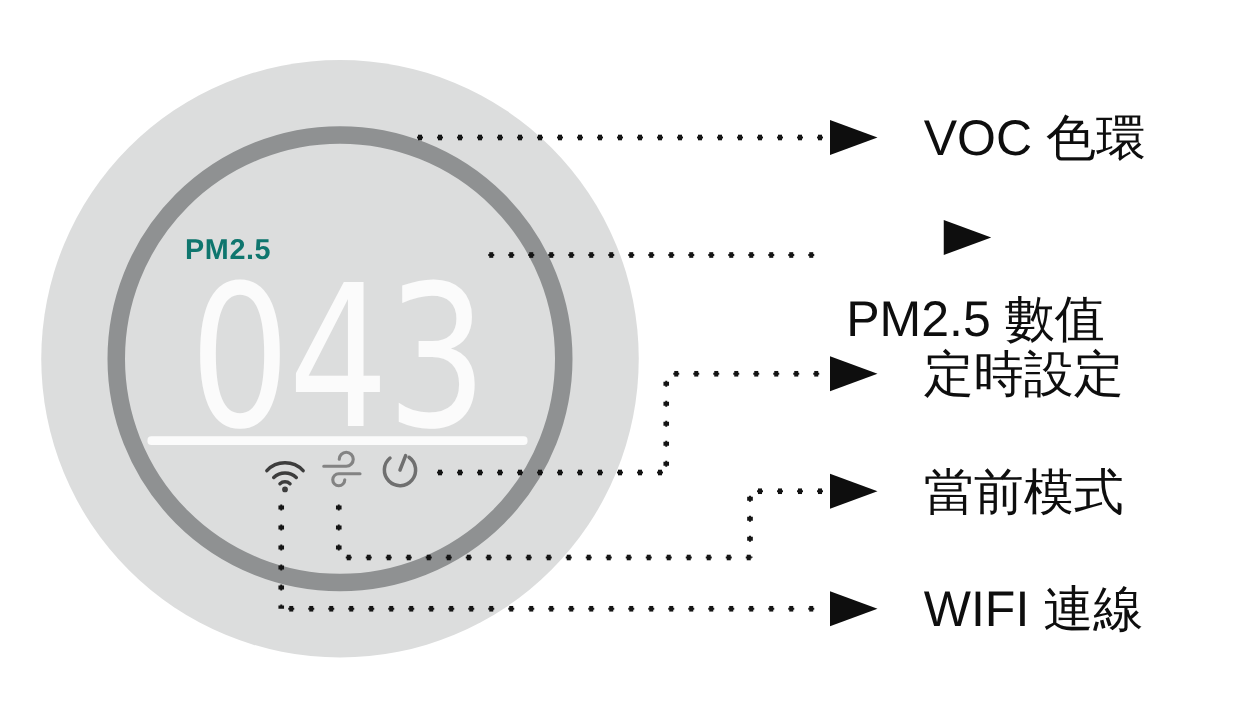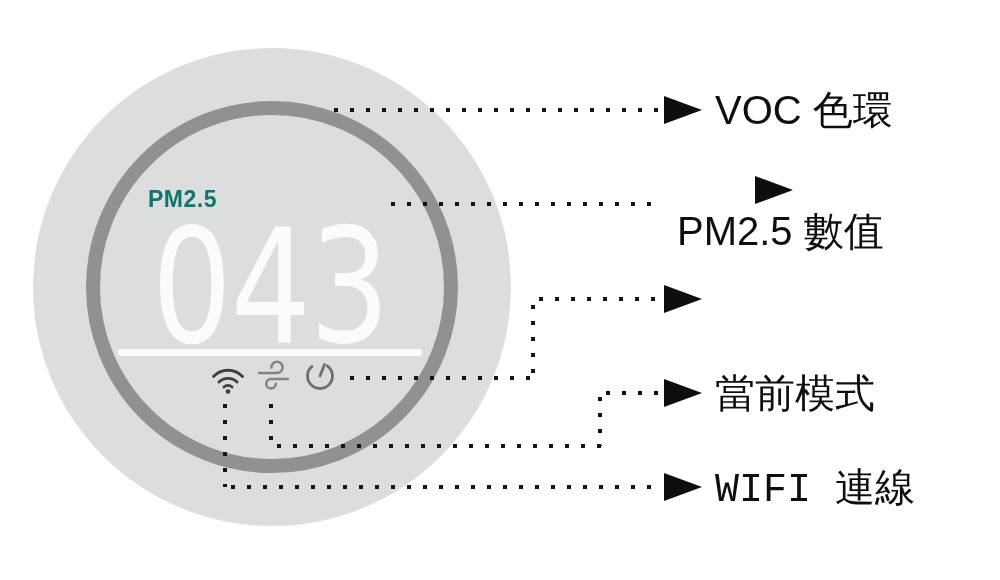--- a/index.html
+++ b/index.html
@@ -38,21 +38,21 @@
     height:6px;background-image:radial-gradient(circle 2.3px,#141414 97%,transparent 100%);
     background-size:16px 6px;background-repeat:repeat-x;background-position:0 50%;
   }
   .dl-v{
     width:6px;background-image:radial-gradient(circle 2.3px,#141414 97%,transparent 100%);
     background-size:6px 16px;background-repeat:repeat-y;background-position:50% 0;
   }
   
   .ann{
     position:absolute;left:664px;height:56px;
-    display:flex;align-items:center;
+    display:flex;align-items:center;gap:24px;
   }
   .arr{
     width:0;height:0;flex:0 0 auto;
     border-top:14px solid transparent;border-bottom:14px solid transparent;
     border-left:38px solid #0e0e0e;
   }
   .ann-label{
     margin-left:13px;font-size:40px;color:#0e0e0e;white-space:nowrap;
   }
 </style>
@@ -108,23 +108,24 @@
   <div class="ann" style="top:82px;">
     <span class="arr"></span>
     <span class="ann-label">VOC 色環</span>
   </div>
   <div class="ann" style="top:176px;flex-direction:column;">
     <span class="arr"></span>
     <span class="ann-label">PM2.5 數值</span>
   </div>
   <div class="ann" style="top:271px;">
     <span class="arr"></span>
+    <span class="ann-label">定時設定</span>
   </div>
   <div class="ann" style="top:365px;">
     <span class="arr"></span>
     <span class="ann-label">當前模式</span>
   </div>
-  <div class="ann" style="top:459px;font-family:Liberation Mono, monospace;">
+  <div class="ann" style="top:459px;">
     <span class="arr"></span>
     <span class="ann-label">WIFI 連線</span>
   </div>
 
 </div>
 
 </body></html>

